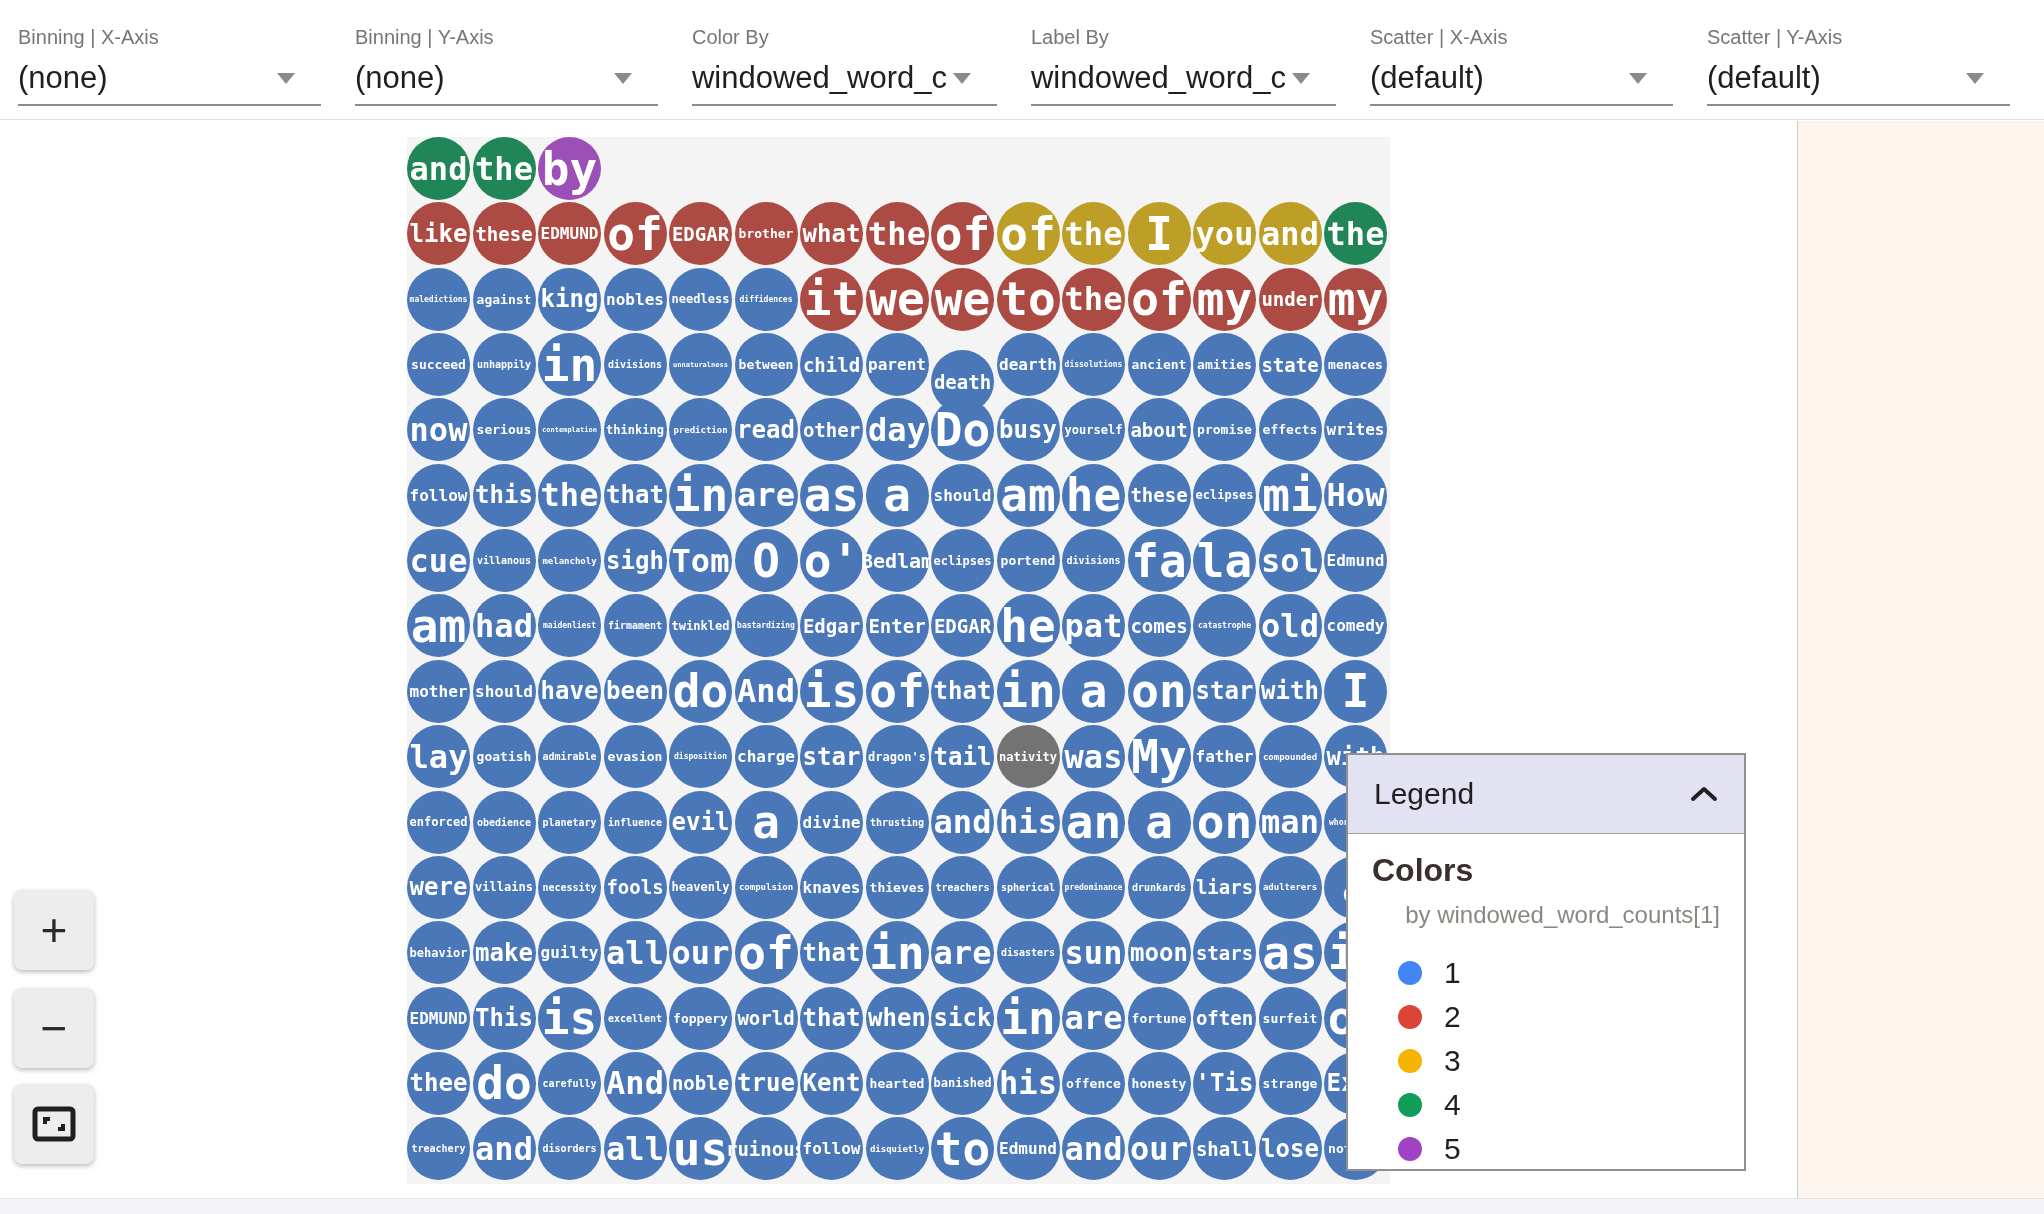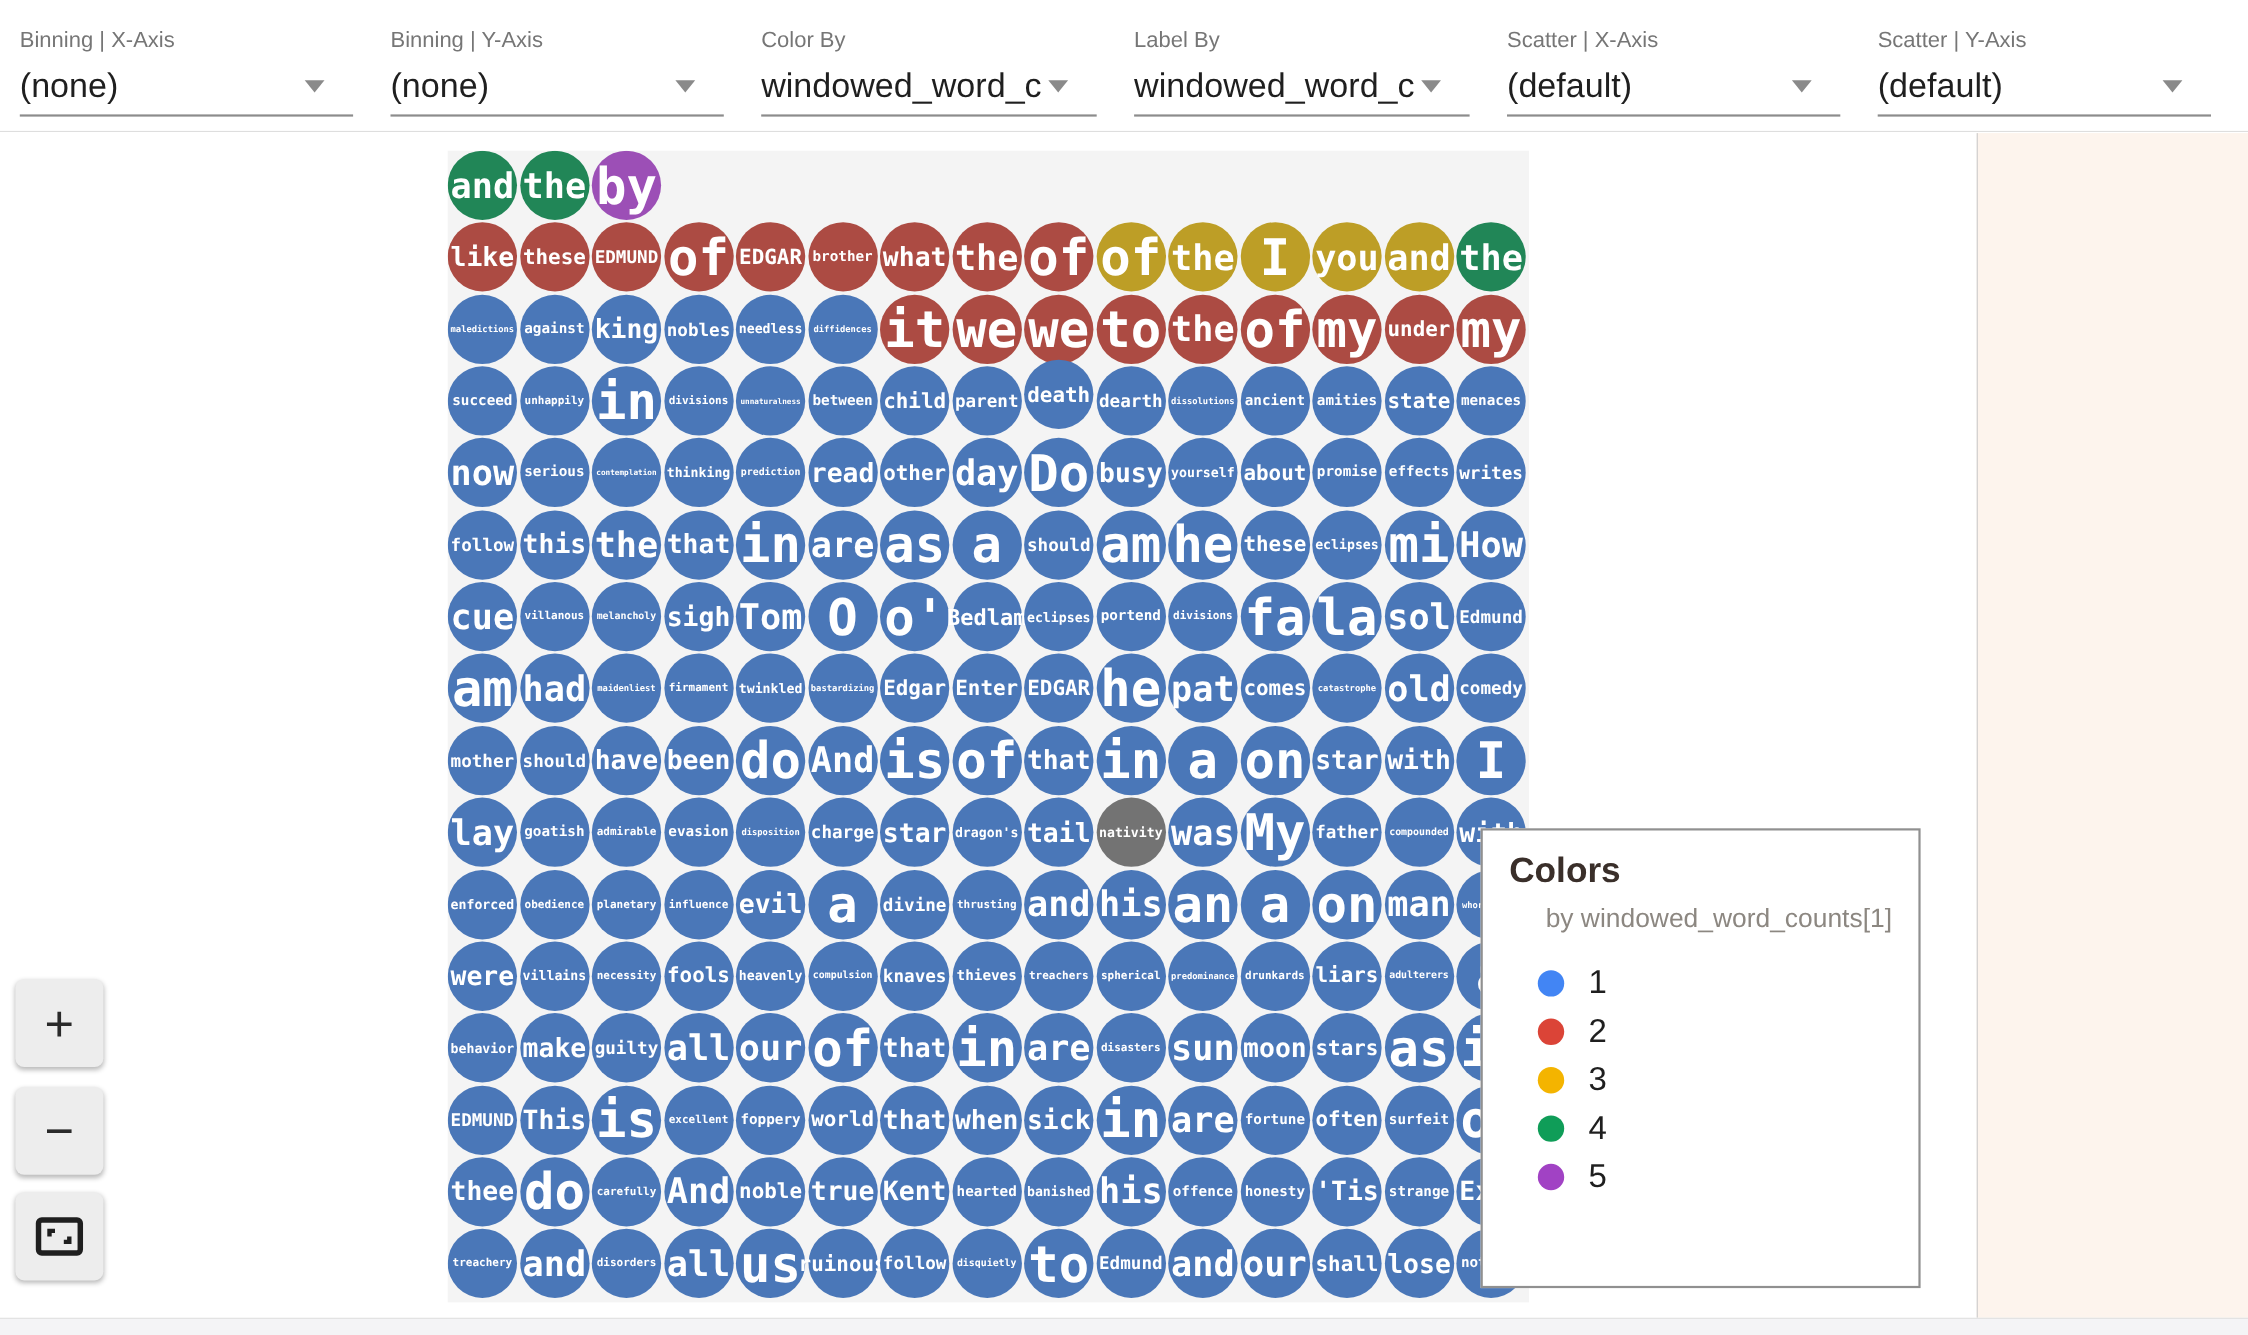--- a/index.html
+++ b/index.html
@@ -139,21 +139,21 @@
       <div class="bubble" style="left: 851.5px; top: 130.7px; background: rgb(172, 75, 67); font-size: 19px;">under</div>
       <div class="bubble" style="left: 917px; top: 130.7px; background: rgb(172, 75, 67); font-size: 46px;">my</div>
       <div class="bubble" style="left: 0px; top: 196.05px; background: rgb(74, 119, 184); font-size: 13px;">succeed</div>
       <div class="bubble" style="left: 65.5px; top: 196.05px; background: rgb(74, 119, 184); font-size: 10px;">unhappily</div>
       <div class="bubble" style="left: 131px; top: 196.05px; background: rgb(74, 119, 184); font-size: 46px;">in</div>
       <div class="bubble" style="left: 196.5px; top: 196.05px; background: rgb(74, 119, 184); font-size: 10px;">divisions</div>
       <div class="bubble" style="left: 262px; top: 196.05px; background: rgb(74, 119, 184); font-size: 7px;">unnaturalness</div>
       <div class="bubble" style="left: 327.5px; top: 196.05px; background: rgb(74, 119, 184); font-size: 13px;">between</div>
       <div class="bubble" style="left: 393px; top: 196.05px; background: rgb(74, 119, 184); font-size: 19px;">child</div>
       <div class="bubble" style="left: 458.5px; top: 196.05px; background: rgb(74, 119, 184); font-size: 16px;">parent</div>
-      <div class="bubble" style="left: 524px; top: 190px; background: rgb(74, 119, 184); font-size: 19px;">death</div>
+      <div class="bubble" style="left: 524px; top: 213px; background: rgb(74, 119, 184); font-size: 19px;">death</div>
       <div class="bubble" style="left: 589.5px; top: 196.05px; background: rgb(74, 119, 184); font-size: 16px;">dearth</div>
       <div class="bubble" style="left: 655px; top: 196.05px; background: rgb(74, 119, 184); font-size: 8px;">dissolutions</div>
       <div class="bubble" style="left: 720.5px; top: 196.05px; background: rgb(74, 119, 184); font-size: 13px;">ancient</div>
       <div class="bubble" style="left: 786px; top: 196.05px; background: rgb(74, 119, 184); font-size: 13px;">amities</div>
       <div class="bubble" style="left: 851.5px; top: 196.05px; background: rgb(74, 119, 184); font-size: 19px;">state</div>
       <div class="bubble" style="left: 917px; top: 196.05px; background: rgb(74, 119, 184); font-size: 13px;">menaces</div>
       <div class="bubble" style="left: 0px; top: 261.4px; background: rgb(74, 119, 184); font-size: 32px;">now</div>
       <div class="bubble" style="left: 65.5px; top: 261.4px; background: rgb(74, 119, 184); font-size: 13px;">serious</div>
       <div class="bubble" style="left: 131px; top: 261.4px; background: rgb(74, 119, 184); font-size: 7px;">contemplation</div>
       <div class="bubble" style="left: 196.5px; top: 261.4px; background: rgb(74, 119, 184); font-size: 12px;">thinking</div>
@@ -331,20 +331,26 @@
       <div class="bubble" style="left: 655px; top: 980.25px; background: rgb(74, 119, 184); font-size: 32px;">and</div>
       <div class="bubble" style="left: 720.5px; top: 980.25px; background: rgb(74, 119, 184); font-size: 32px;">our</div>
       <div class="bubble" style="left: 786px; top: 980.25px; background: rgb(74, 119, 184); font-size: 19px;">shall</div>
       <div class="bubble" style="left: 851.5px; top: 980.25px; background: rgb(74, 119, 184); font-size: 24px;">lose</div>
       <div class="bubble" style="left: 917px; top: 980.25px; background: rgb(74, 119, 184); font-size: 13px;">nothing</div>
     </div>
 
   <aside class="side-panel"></aside>
 
   <div class="legend">
+    <div class="legend-header">
+      <span class="legend-title">Legend</span>
+      <svg width="28" height="18" viewBox="0 0 28 18">
+        <polyline points="3,14 14,4 25,14" fill="none" stroke="#212121" stroke-width="4" stroke-linecap="round" stroke-linejoin="round"></polyline>
+      </svg>
+    </div>
     <div class="legend-body">
       <div class="legend-section">Colors</div>
       <div class="legend-subtitle">by windowed_word_counts[1]</div>
       <div class="legend-items">
           <div class="legend-item">
             <span class="legend-dot" style="background: rgb(66, 133, 244);"></span>
             <span class="legend-item-label">1</span>
           </div>
           <div class="legend-item">
             <span class="legend-dot" style="background: rgb(219, 68, 55);"></span>

